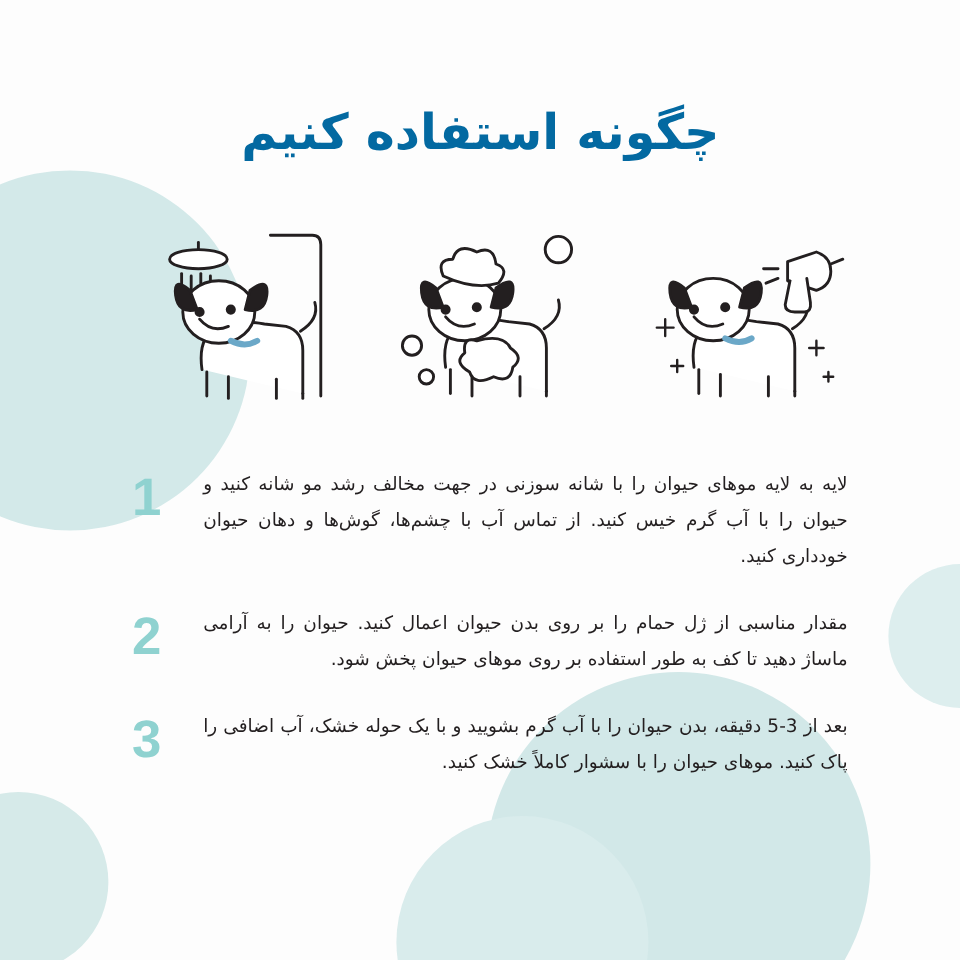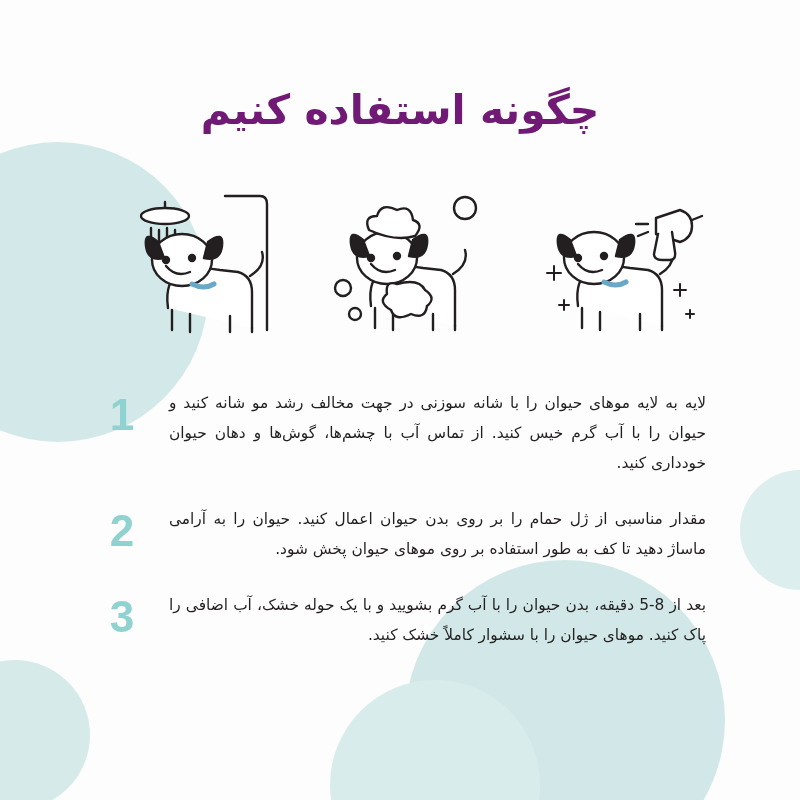--- a/index.html
+++ b/index.html
@@ -66,21 +66,21 @@
 
   
   .title {
     position: absolute;
     top: 84px;
     left: 0;
     width: 800px;
     text-align: center;
     font-size: 41px;
     font-weight: bold;
-    color: #701a75;
+    color: #0369a1;
     letter-spacing: 0px;
     line-height: 1.3;
     direction: rtl;
   }
 
   
   .illustrations {
     position: absolute;
     top: 180px;
     left: 100px;
@@ -254,19 +254,19 @@
       <div class="step-text">لایه به لایه موهای حیوان را با شانه سوزنی در جهت مخالف رشد مو شانه کنید و حیوان را با آب گرم خیس کنید. از تماس آب با چشم‌ها، گوش‌ها و دهان حیوان خودداری کنید.</div>
       <div class="step-num">1</div>
     </div>
 
     <div class="step">
       <div class="step-text">مقدار مناسبی از ژل حمام را بر روی بدن حیوان اعمال کنید. حیوان را به آرامی ماساژ دهید تا کف به طور استفاده بر روی موهای حیوان پخش شود.</div>
       <div class="step-num">2</div>
     </div>
 
     <div class="step">
-      <div class="step-text">بعد از 8-5 دقیقه، بدن حیوان را با آب گرم بشویید و با یک حوله خشک، آب اضافی را پاک کنید. موهای حیوان را با سشوار کاملاً خشک کنید.</div>
+      <div class="step-text">بعد از 3-5 دقیقه، بدن حیوان را با آب گرم بشویید و با یک حوله خشک، آب اضافی را پاک کنید. موهای حیوان را با سشوار کاملاً خشک کنید.</div>
       <div class="step-num">3</div>
     </div>
 
   </div>
 
 </div>
 
 </body></html>

